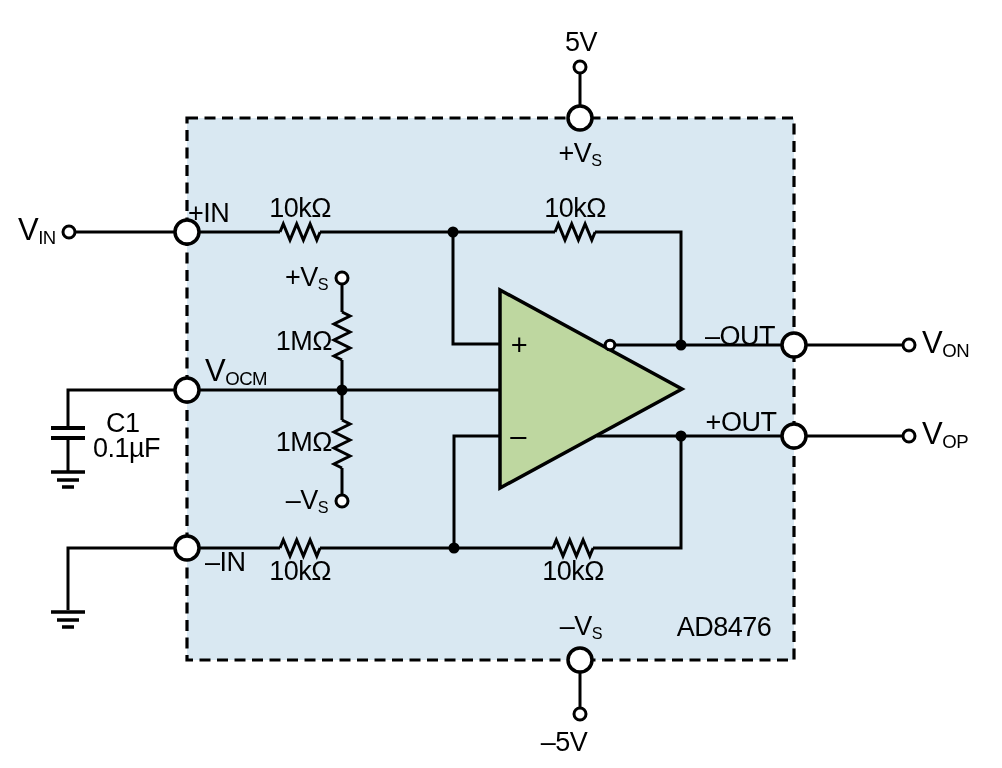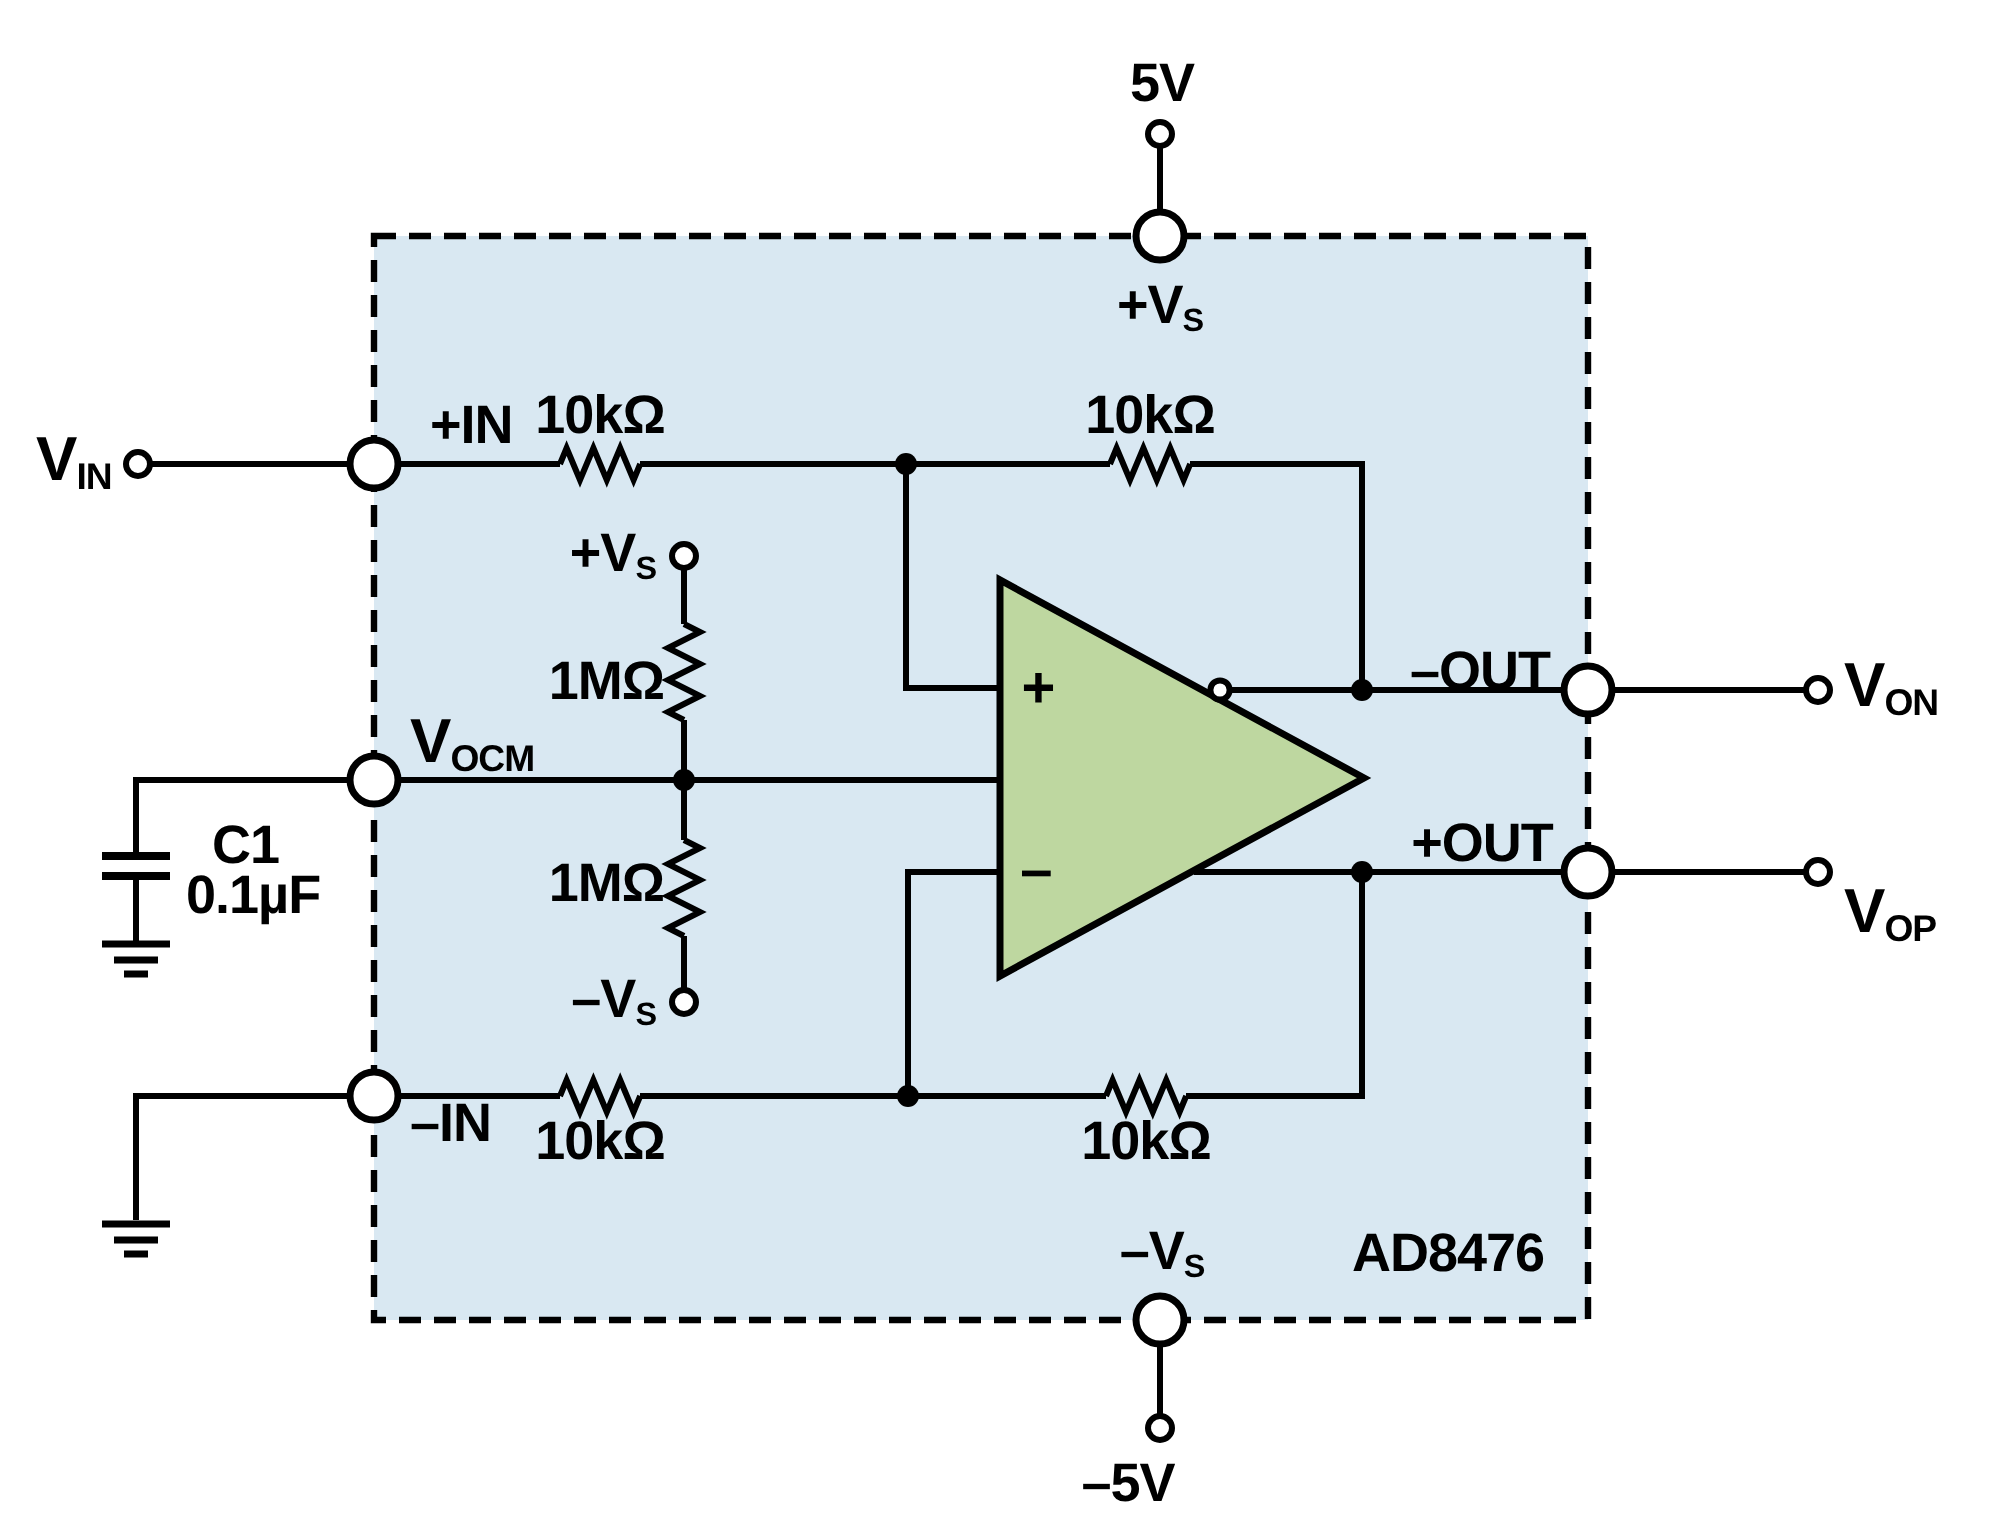--- a/index.html
+++ b/index.html
@@ -1,19 +1,19 @@
 <!DOCTYPE html>
 <html><head>
 <meta charset="utf-8">
 <style>
   html,body{margin:0;padding:0;background:#ffffff;}
   #stage{position:relative;width:1002px;height:768px;background:#ffffff;overflow:hidden;
          font-family:"Liberation Sans",sans-serif;}
   #schematic-svg{position:absolute;left:0;top:0;}
-  .lbl{position:absolute;font-family:"Liberation Sans",sans-serif;font-weight:700;color:#000;
+  .lbl{position:absolute;font-family:"Liberation Sans",sans-serif;font-weight:400;color:#000;
        font-size:27px;line-height:1;white-space:nowrap;letter-spacing:-0.5px;}
   .lbl.big{font-size:31px;}
   .lbl.opsign{font-size:29px;}
   .center{transform:translate(-50%,-50%);}
   .left{transform:translate(0,-50%);text-align:center;}
   .right{transform:translate(-100%,-50%);}
   .sub{font-size:0.60em;vertical-align:-0.24em;letter-spacing:-0.5px;}
 </style>
 </head>
 <body>
@@ -78,21 +78,21 @@
       <circle cx="580" cy="714" r="6" fill="#fff"></circle>
       <circle cx="909" cy="345" r="6" fill="#fff"></circle>
       <circle cx="909" cy="436" r="6" fill="#fff"></circle>
       <circle cx="342" cy="278" r="6" fill="#fff"></circle>
       <circle cx="342" cy="501" r="6" fill="#fff"></circle>
     </g>
   </svg>
 
   <div class="lbl big left" style="left:18px;top:231px"><span>V</span><span class="sub">IN</span></div>
 
-  <div class="lbl left" style="left:215px;top:213px">+IN</div>
+  <div class="lbl left" style="left:188px;top:213px">+IN</div>
   <div class="lbl center" style="left:300px;top:208px">10kΩ</div>
   <div class="lbl center" style="left:575px;top:208px">10kΩ</div>
 
   <div class="lbl center" style="left:581px;top:42px">5V</div>
   <div class="lbl center" style="left:580px;top:154px"><span>+V</span><span class="sub">S</span></div>
 
   <div class="lbl right" style="left:328px;top:278px"><span>+V</span><span class="sub">S</span></div>
   <div class="lbl right" style="left:332px;top:341px">1MΩ</div>
   <div class="lbl right" style="left:332px;top:442px">1MΩ</div>
   <div class="lbl right" style="left:328px;top:501px"><span>–V</span><span class="sub">S</span></div>
@@ -106,19 +106,19 @@
   <div class="lbl center" style="left:300px;top:571px">10kΩ</div>
   <div class="lbl center" style="left:573px;top:571px">10kΩ</div>
 
   <div class="lbl opsign center" style="left:519px;top:345px">+</div>
   <div class="lbl opsign center" style="left:518px;top:436px">–</div>
 
   <div class="lbl center" style="left:740px;top:336px">–OUT</div>
   <div class="lbl center" style="left:741px;top:422px">+OUT</div>
 
   <div class="lbl big left" style="left:922px;top:344px"><span>V</span><span class="sub">ON</span></div>
-  <div class="lbl big left" style="left:922px;top:457px"><span>V</span><span class="sub">OP</span></div>
+  <div class="lbl big left" style="left:922px;top:435px"><span>V</span><span class="sub">OP</span></div>
 
   <div class="lbl center" style="left:581px;top:627px"><span>–V</span><span class="sub">S</span></div>
   <div class="lbl center" style="left:724px;top:627px">AD8476</div>
   <div class="lbl center" style="left:564px;top:742px">–5V</div>
 
 </div>
 
 </body></html>

